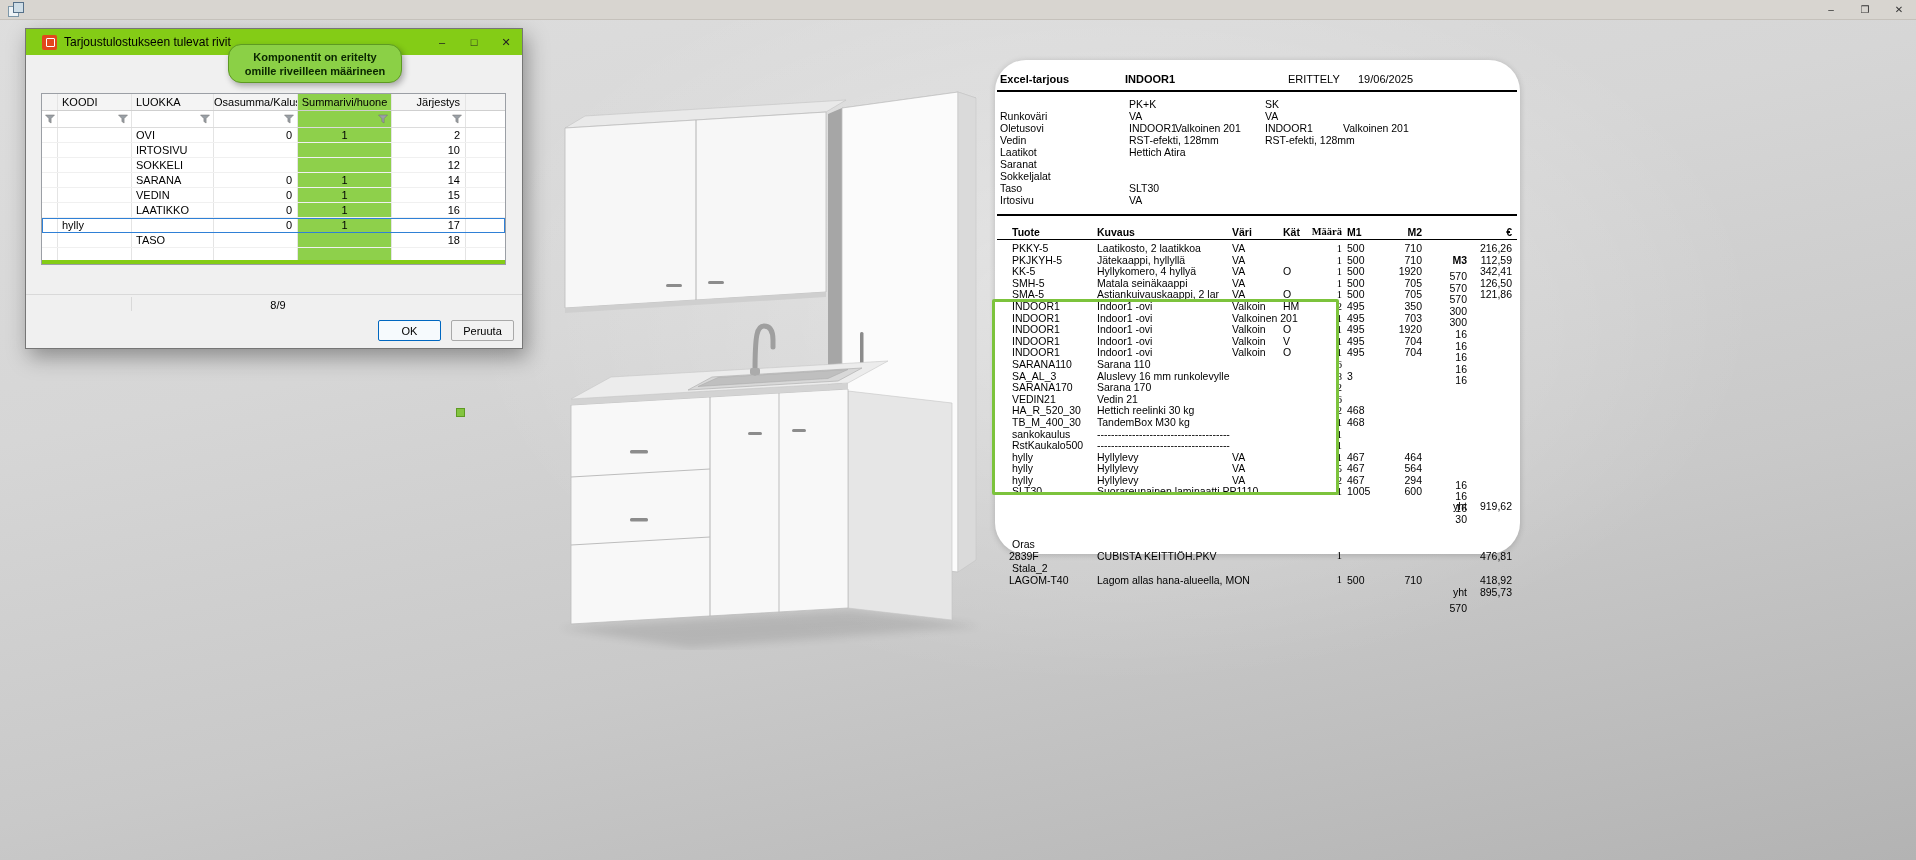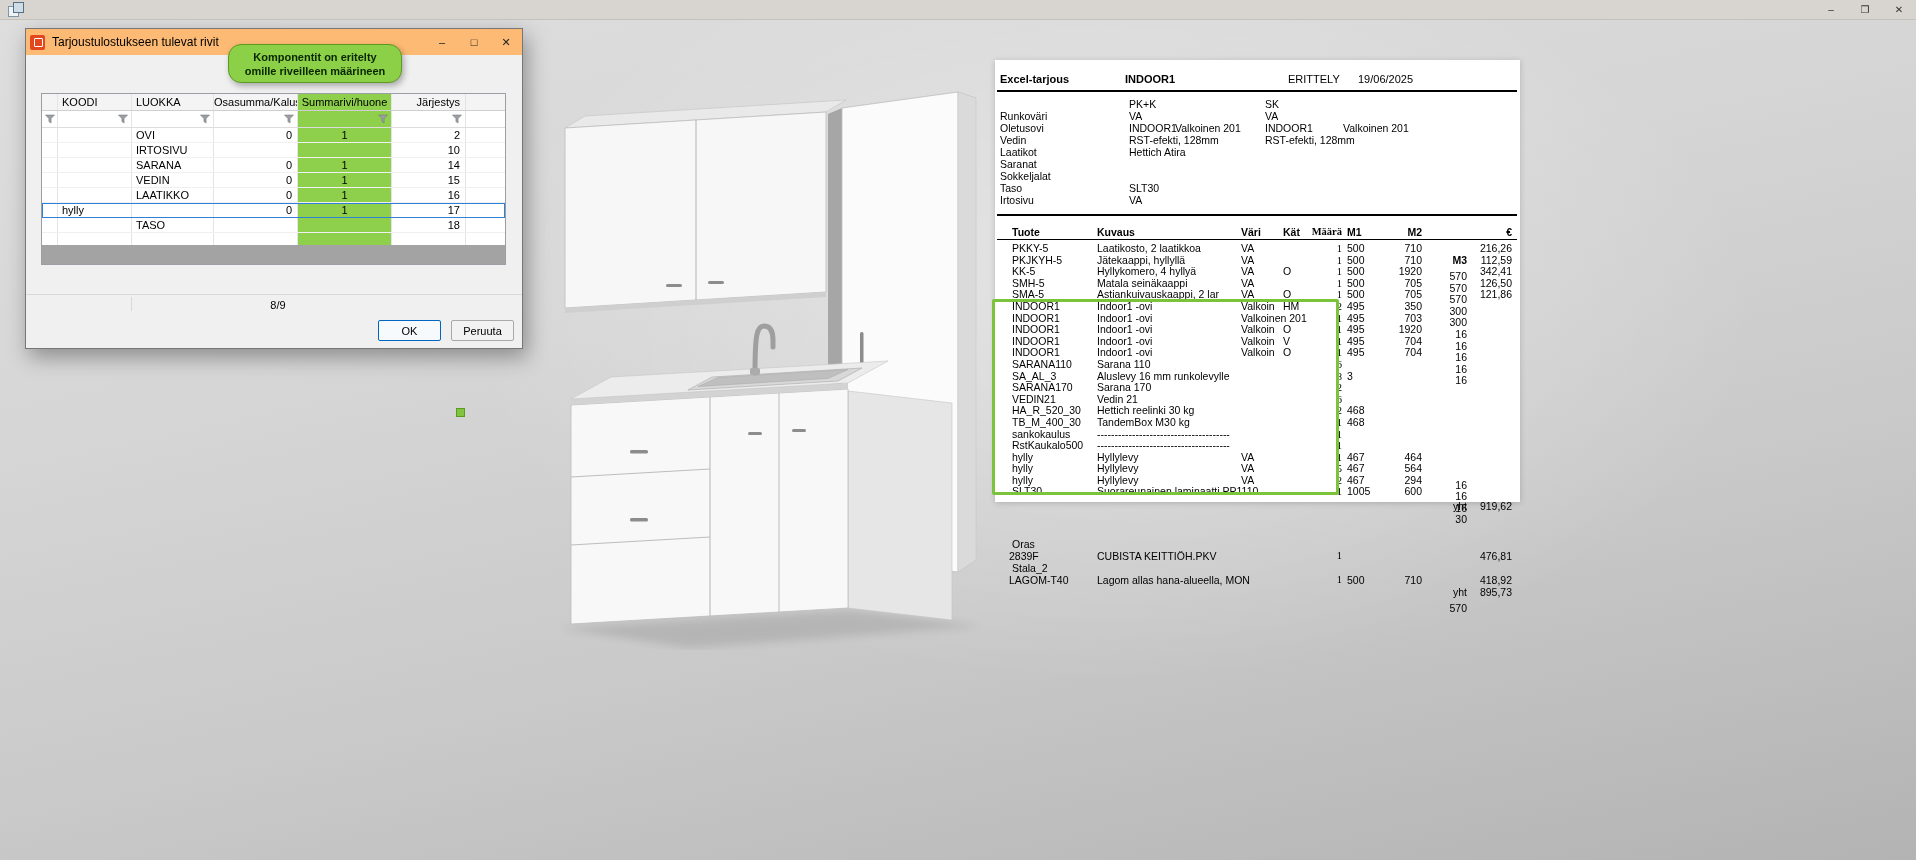--- a/index.html
+++ b/index.html
@@ -16,63 +16,63 @@
   .app-icon .sq1{position:absolute;left:0;top:4px;width:9px;height:9px;border:1.5px solid #7d97a8;background:#eef3f6;}
   .app-icon .sq2{position:absolute;left:5px;top:0;width:9px;height:9px;border:1.5px solid #557089;background:#cfdde6;}
   .win-controls{margin-left:auto;display:flex;height:100%;}
   .wbtn{width:34px;display:flex;align-items:center;justify-content:center;font-size:10px;color:#333;cursor:default;}
 
   
   .scene{position:absolute;left:550px;top:80px;width:440px;height:570px;z-index:5;}
   .greendot{position:absolute;left:456px;top:408px;width:7px;height:7px;background:#83c43f;border:1px solid #5d9a22;z-index:6;}
 
   
-  .doc{position:absolute;left:995px;top:60px;width:525px;height:442px;background:#fff;
-    box-shadow:0 1px 6px rgba(0,0,0,.18);z-index:10;font-size:10.5px;}
+  .doc{position:absolute;left:995px;top:60px;width:525px;height:494px;background:#fff;
+    box-shadow:0 1px 6px rgba(0,0,0,.18);z-index:10;font-size:10.5px;border-radius:31px;}
   .doc-head{position:absolute;left:0;top:13px;width:100%;height:14px;font-size:11px;white-space:nowrap;}
   .d-title{position:absolute;left:5px;font-weight:bold;}
   .d-sub{position:absolute;left:130px;font-weight:bold;}
   .d-type{position:absolute;left:293px;}
   .d-date{position:absolute;left:363px;}
   .rule{position:absolute;left:2px;right:3px;background:#000;}
   .rule1{top:30px;height:2px;} .rule2{top:154px;height:2px;} .rule3{top:179px;height:1px;}
   .doc-info{position:absolute;left:0;right:0;top:38px;}
   .irow{position:relative;height:12px;line-height:12px;white-space:nowrap;}
   .ic{position:absolute;top:0;}
   .i-label{left:5px;} .i-v1{left:102px;padding-left:32px;} .i-v1b{left:180px;} .i-v2{left:270px;} .i-v2b{left:348px;}
   .doc-theader{position:absolute;left:0;right:0;top:166px;height:12px;}
   .doc-theader .pc{font-weight:bold;}
   .doc-products{position:absolute;left:0;right:0;top:183px;}
   .prow{position:relative;height:11.6px;line-height:11.6px;white-space:nowrap;}
   .pc{position:absolute;top:0;}
-  .p-tuote{left:17px;} .p-code{left:14px;} .p-kuvaus{left:102px;} .p-vari{left:246px;} .p-kat{left:288px;}
+  .p-tuote{left:17px;} .p-code{left:14px;} .p-kuvaus{left:102px;} .p-vari{left:237px;} .p-kat{left:288px;}
   .p-maara{left:300px;width:47px;text-align:right;font-family:Liberation Serif, serif;}
   .p-m1{left:352px;width:30px;text-align:left;}
   .p-m2{left:387px;width:40px;text-align:right;}
   .p-m3{left:432px;width:40px;text-align:right;margin-top:28px;}
   .p-eur{left:452px;width:65px;text-align:right;}
   .p-yht{left:432px;width:40px;text-align:right;}
   .doc-sub1{position:absolute;left:0;right:0;top:441px;}
   .doc-extra{position:absolute;left:0;right:0;top:478px;}
   .doc-extra .prow{height:12px;line-height:12px;}
   .doc-sub2{position:absolute;left:0;right:0;top:527px;}
   .doc-highlight{position:absolute;left:-3px;top:239px;width:341px;height:190px;
     border:3px solid #7cc33c;border-radius:2px;pointer-events:none;z-index:12;}
 
   
   .dialog{position:absolute;left:25px;top:28px;width:496px;height:319px;background:#f0f0f0;
     border:1px solid #767676;box-shadow:4px 8px 20px rgba(0,0,0,.35);z-index:20;font-size:11px;}
-  .dlg-titlebar{position:absolute;left:0;top:0;right:0;height:26px;background:#fdba74;
-    display:flex;align-items:center;padding-left:4px;text-align:right;}
+  .dlg-titlebar{position:absolute;left:0;top:0;right:0;height:26px;background:#84cc16;
+    display:flex;align-items:center;padding-left:16px;text-align:right;}
   .dlg-icon{width:15px;height:15px;background:#e2471d;border-radius:2px;margin-right:7px;position:relative;flex:0 0 auto;}
   .dlg-icon::after{content:"";position:absolute;left:3.5px;top:3.5px;width:7px;height:7px;border:1.5px solid #fff;border-radius:1px;}
   .dlg-title{font-size:12px;color:#000;white-space:nowrap;}
   .dlg-btns{margin-left:auto;display:flex;height:100%;}
   .dlg-btn{width:32px;height:26px;display:flex;align-items:center;justify-content:center;font-size:11px;color:#222;cursor:default;}
-  .dgrid{position:absolute;left:15px;top:64px;width:463px;height:170px;background:#a3a3a3;border:1px solid #9b9fa5;overflow:hidden;}
+  .dgrid{position:absolute;left:15px;top:64px;width:463px;height:170px;background:#84cc16;border:1px solid #9b9fa5;overflow:hidden;}
   .ghead,.gfilter{display:flex;height:16px;line-height:16px;}
   .ghead{background:#f4f4f4;border-bottom:1px solid #cfcfcf;}
   .gfilter{background:#fff;border-bottom:1px solid #dcdcdc;}
   .grow{display:flex;height:14px;line-height:14px;border-bottom:1px solid #f0f0f0;background:#fff;}
   .grow.fill-row{height:12px;border-bottom:none;}
   .gc{box-sizing:border-box;border-right:1px solid #e4e4e4;overflow:hidden;white-space:nowrap;flex:0 0 auto;}
   .gc-sel{width:16px;}
   .gc-koodi{width:74px;padding-left:4px;}
   .gc-luokka{width:82px;padding-left:4px;}
   .gc-osa{width:84px;text-align:right;padding-right:5px;}
@@ -598,20 +598,29 @@
             <span class="gc gc-koodi"></span>
             <span class="gc gc-luokka">IRTOSIVU</span>
             <span class="gc gc-osa"></span>
             <span class="gc gc-sum green"></span>
             <span class="gc gc-jar">10</span>
             <span class="gc gc-fill"></span>
           </div>
           <div class="grow">
             <span class="gc gc-sel"></span>
             <span class="gc gc-koodi"></span>
+            <span class="gc gc-luokka">SOKKELI</span>
+            <span class="gc gc-osa"></span>
+            <span class="gc gc-sum green"></span>
+            <span class="gc gc-jar">12</span>
+            <span class="gc gc-fill"></span>
+          </div>
+          <div class="grow">
+            <span class="gc gc-sel"></span>
+            <span class="gc gc-koodi"></span>
             <span class="gc gc-luokka">SARANA</span>
             <span class="gc gc-osa">0</span>
             <span class="gc gc-sum green">1</span>
             <span class="gc gc-jar">14</span>
             <span class="gc gc-fill"></span>
           </div>
           <div class="grow">
             <span class="gc gc-sel"></span>
             <span class="gc gc-koodi"></span>
             <span class="gc gc-luokka">VEDIN</span>

